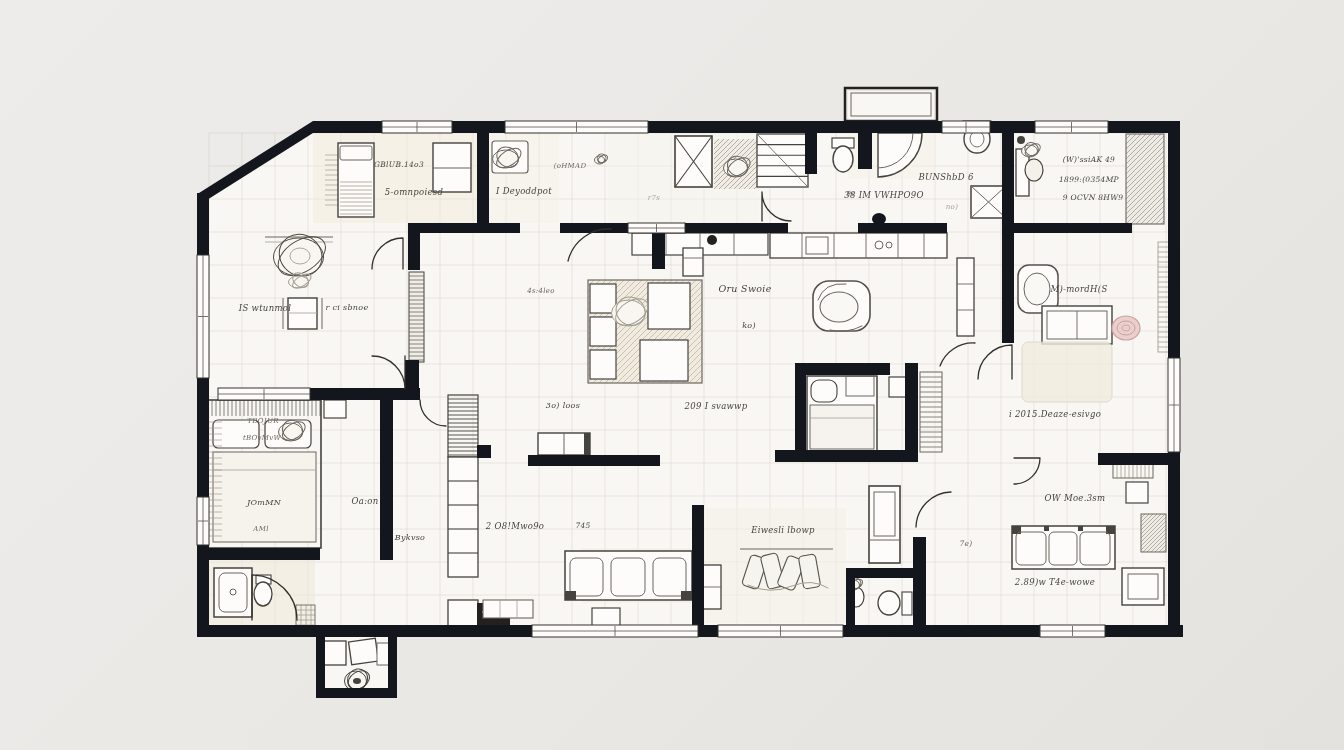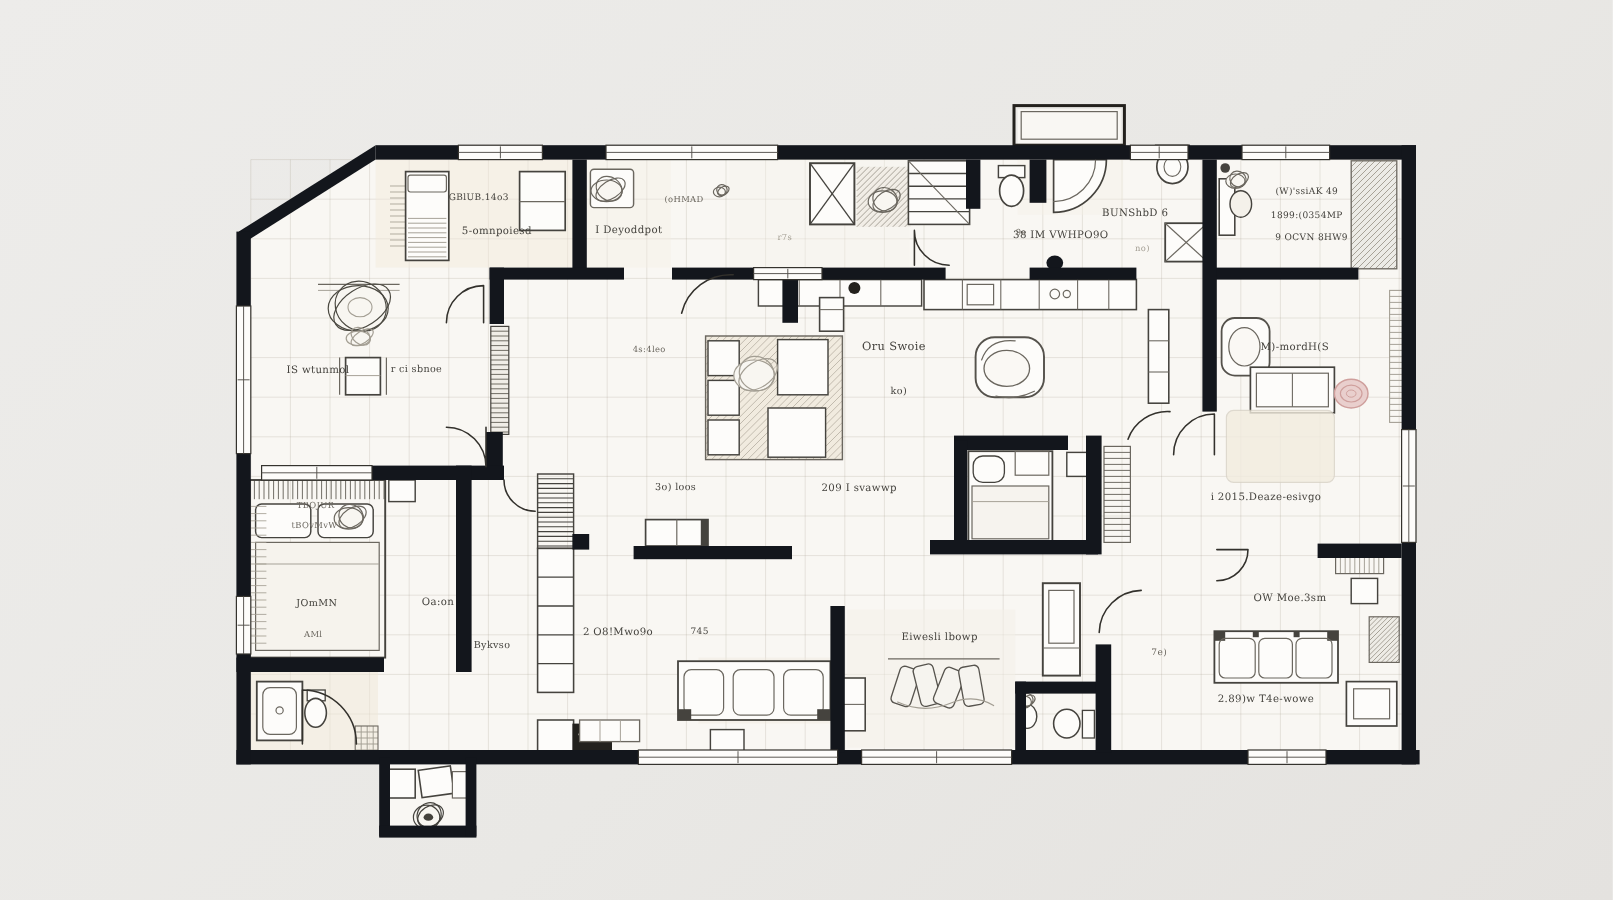--- a/index.html
+++ b/index.html
@@ -1,19 +1,19 @@
 <!DOCTYPE html>
 <html><head>
 <meta charset="utf-8">
 <style>
   html,body{margin:0;padding:0;}
   body{width:1344px;height:750px;overflow:hidden;
        font-family:"DejaVu Serif","Liberation Serif",serif;
        background:linear-gradient(135deg,#edecea 0%,#e9e8e5 55%,#e4e2df 100%);}
-  #stage{position:relative;width:1344px;height:750px;}
+  #stage{position:relative;width:1344px;height:750px;font-style:italic;}
   svg{position:absolute;left:0;top:0;}
   text{font-family:"DejaVu Serif","Liberation Serif",serif;}
 </style>
 </head>
 <body>
 
 <div id="stage">
 
   <svg id="plan-svg" width="1344" height="750" viewBox="0 0 1344 750" aria-label="Hand-sketched residential floor plan, top view">
       <g>

